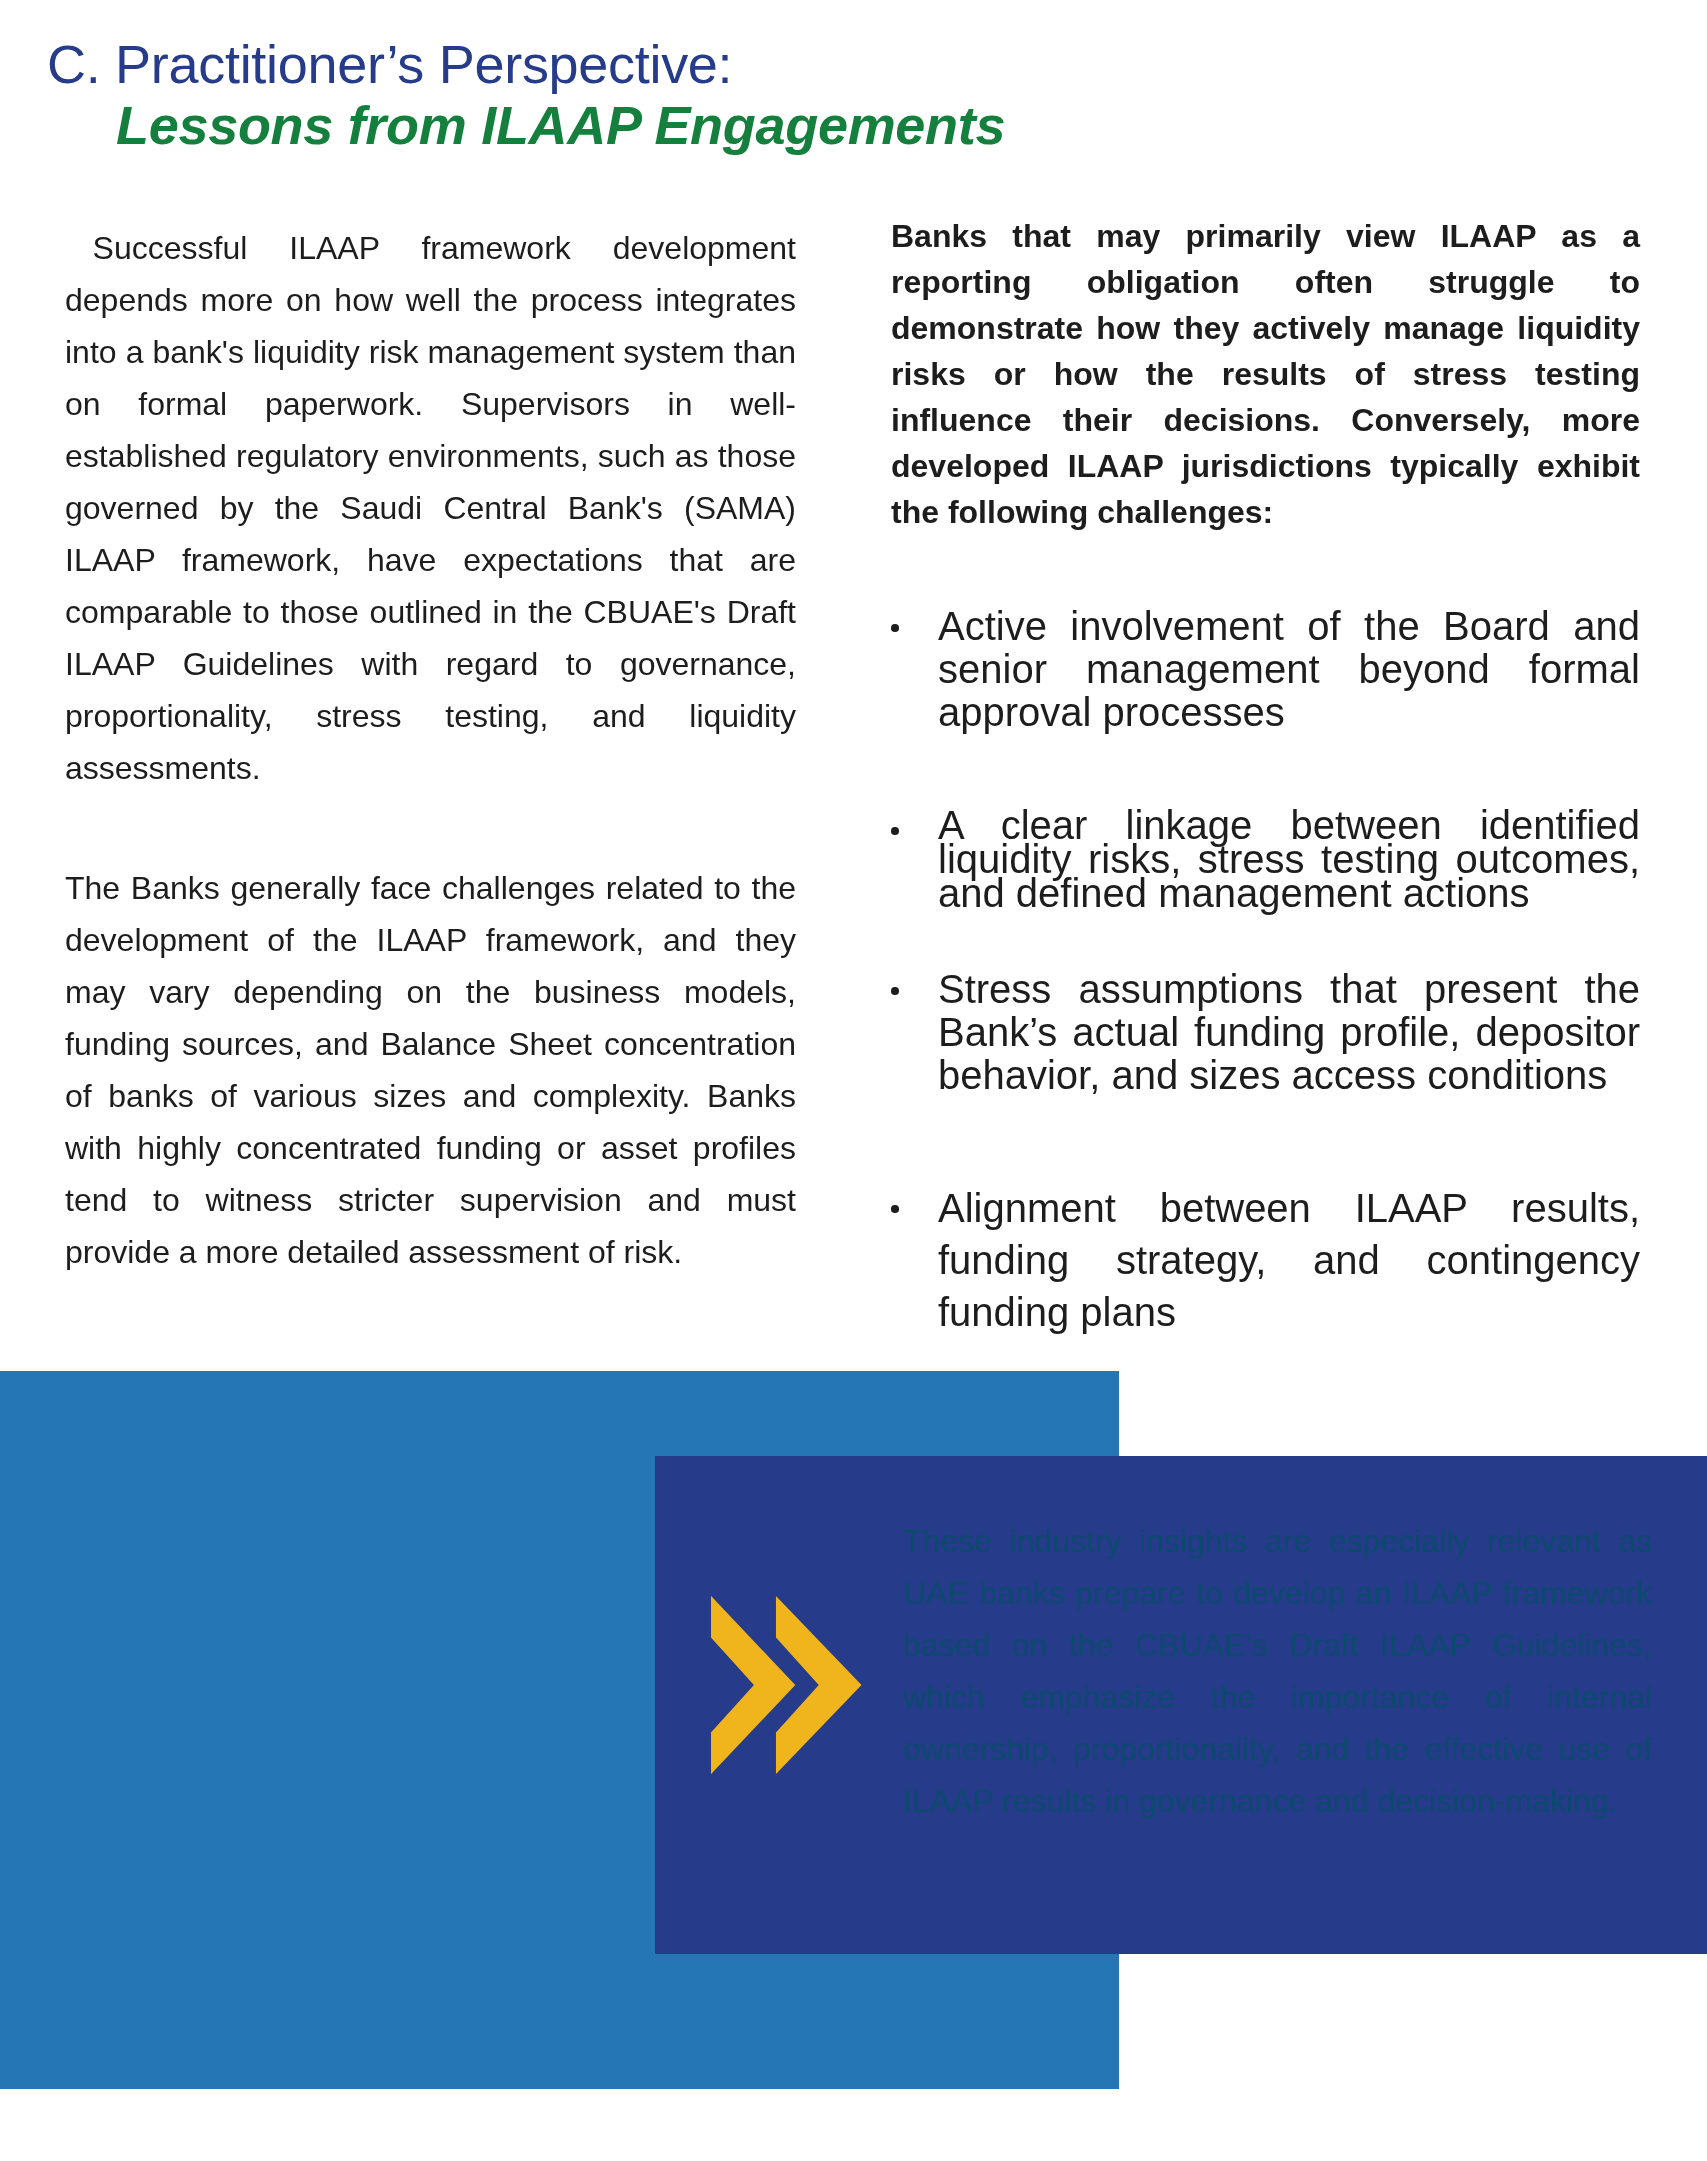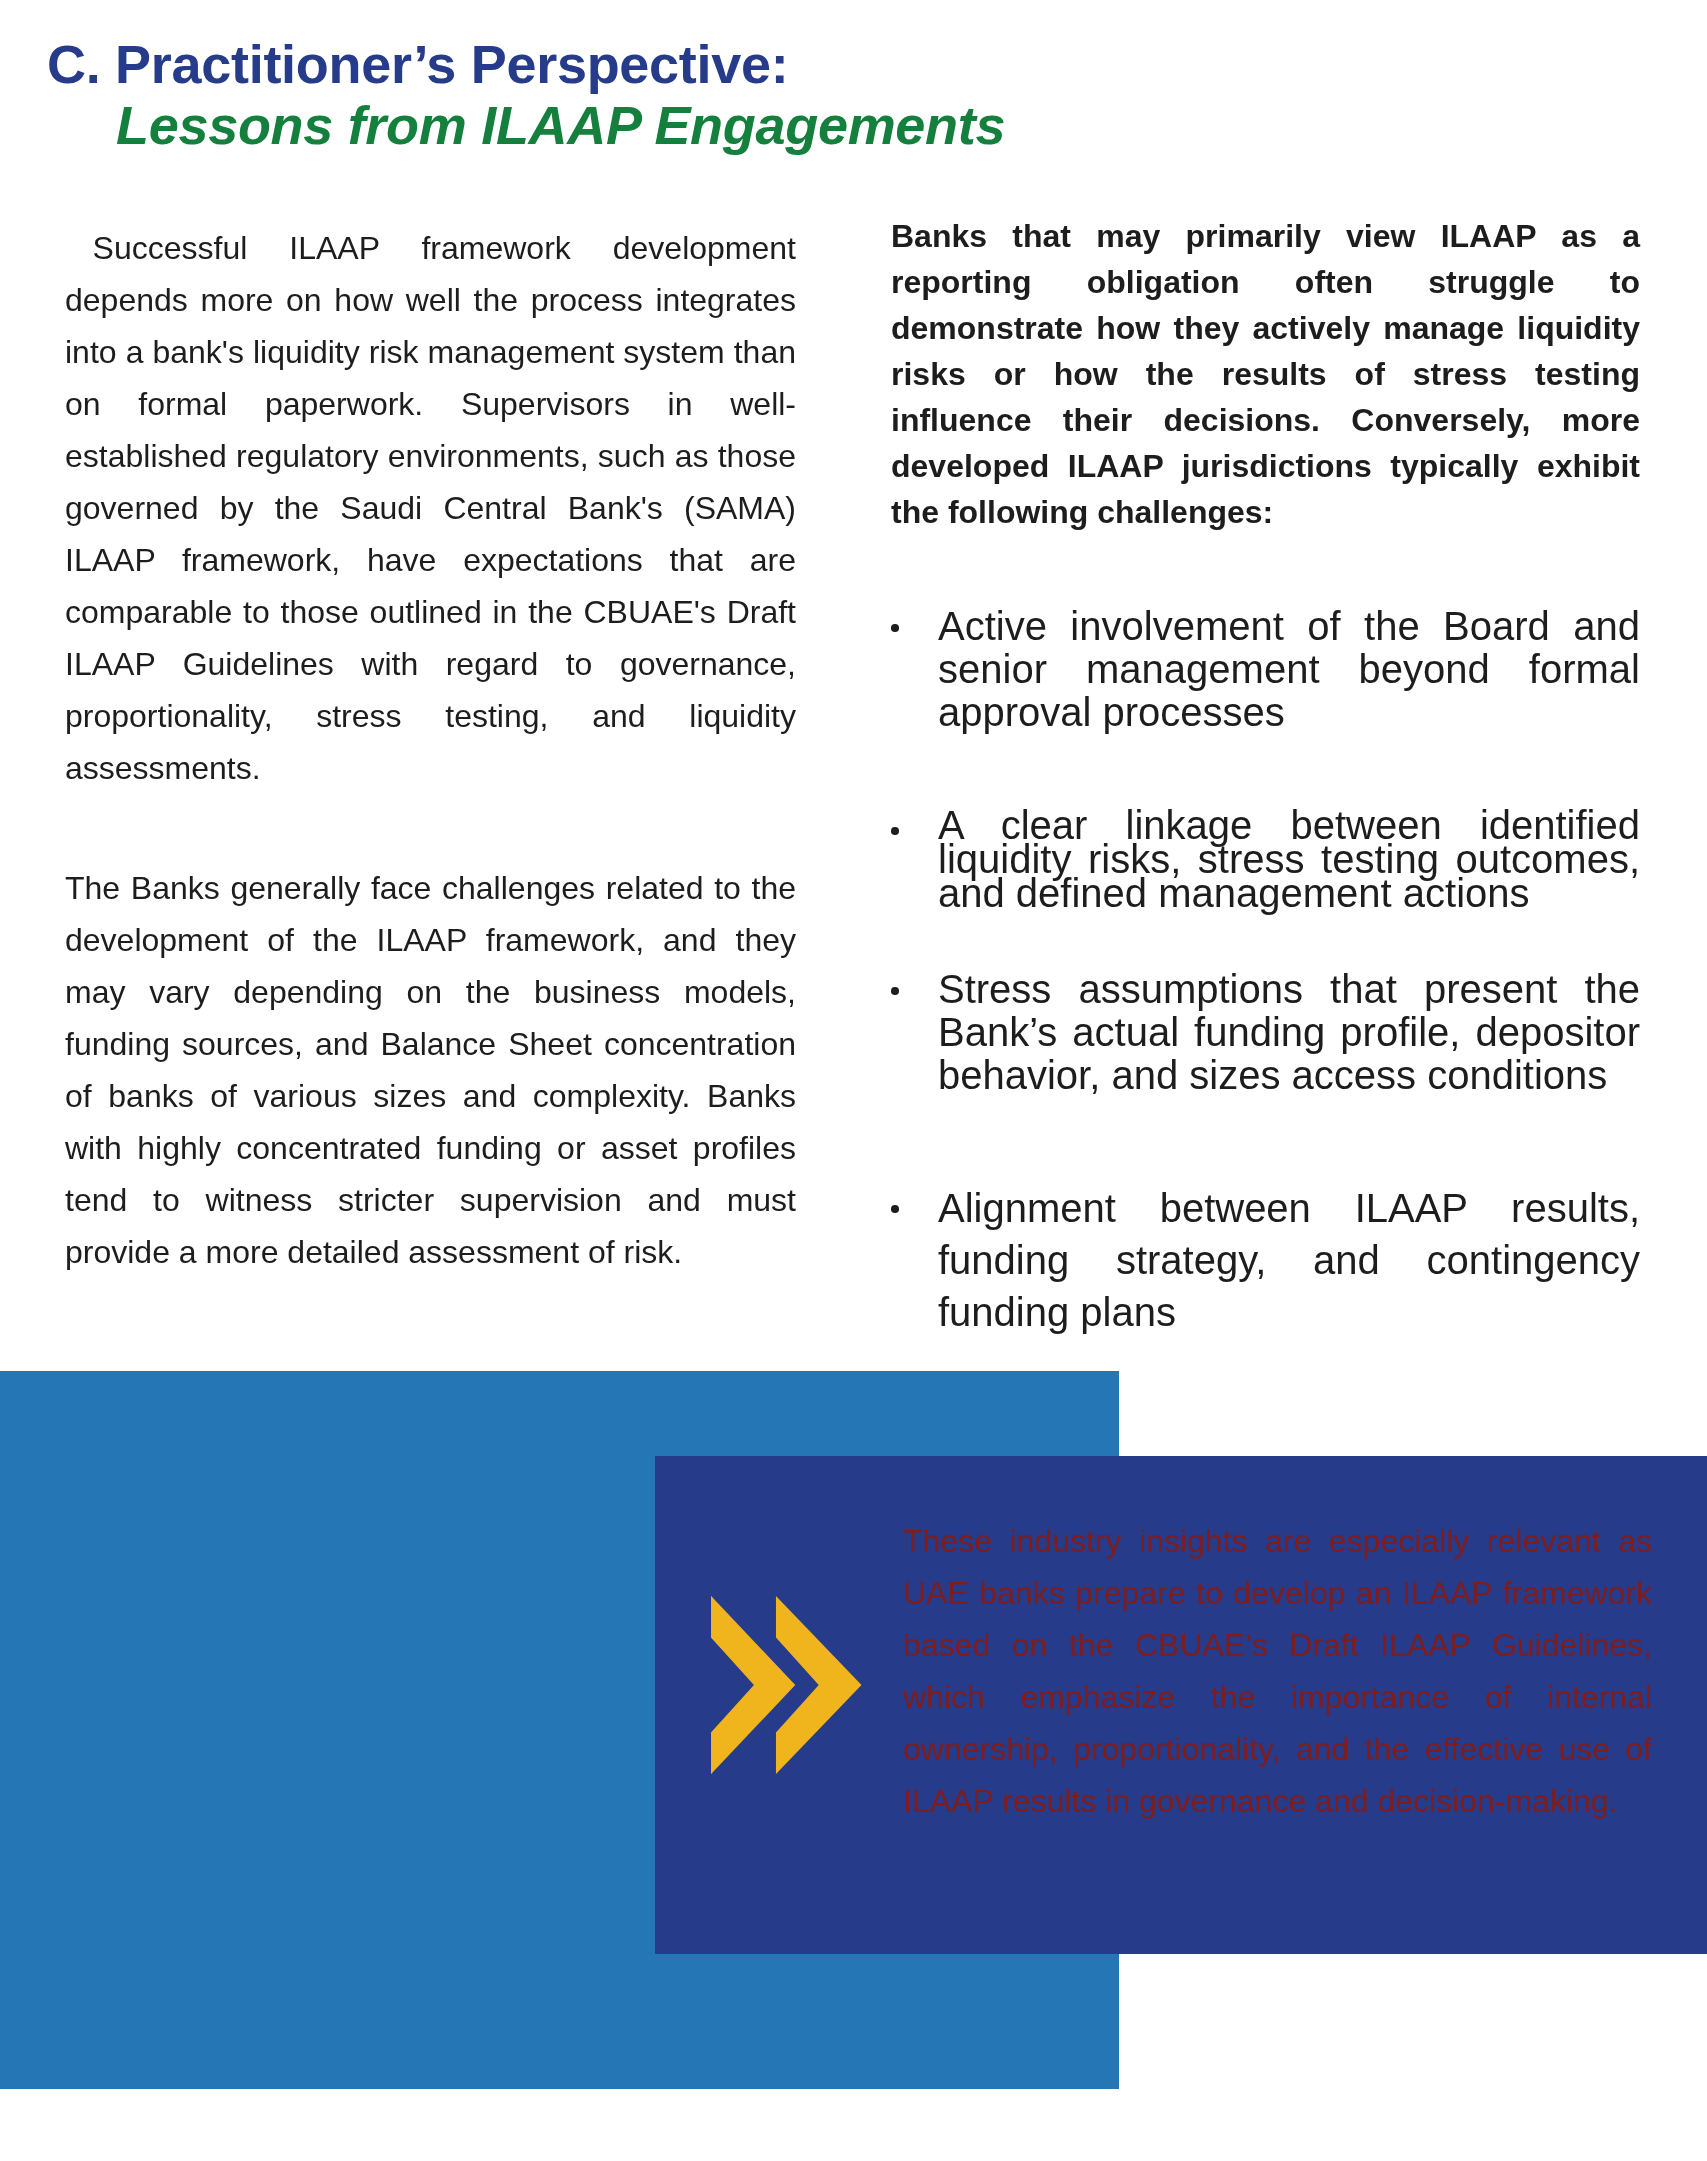--- a/index.html
+++ b/index.html
@@ -3,21 +3,21 @@
 <meta charset="utf-8">
 <style>
   html, body { margin: 0; padding: 0; background: #ffffff; }
   body {
     width: 1708px; height: 2161px; position: relative; overflow: hidden;
     font-family: "Liberation Sans", sans-serif; color: #1d1d1d;
   }
   .title-wrap { position: absolute; left: 47px; top: 34px; }
   .title-line1 {
     font-size: 54px; line-height: 61px; color: #263b8a; margin: 0;
-    font-weight: bold; letter-spacing: -0.3px;
+    font-weight: normal; letter-spacing: -0.3px;
   }
   .title-line2 {
     font-size: 54px; line-height: 61px; color: #15803d; margin: 0;
     font-style: italic; padding-left: 69px; letter-spacing: -0.3px;
   }
   .col { position: absolute; font-size: 32px; text-align: justify; }
   .col-left { left: 57px; top: 214px; width: 747px; line-height: 52px; }
   .col-left p { margin: 8px; }
   .col-left p.indent { text-indent: 27.6px; }
   .col-left .para-gap { height: 52px; }
@@ -27,21 +27,21 @@
   .bullet { position: absolute; left: 891px; width: 749px; font-size: 40px; text-align: justify; }
   .bullet .dot {
     position: absolute; left: 0; width: 7.6px; height: 7.6px; background: #1d1d1d; border-radius: 50%;
   }
   .bullet .btext { margin-left: 47px; display: block; }
   .light-block { position: absolute; left: 0; top: 1371px; width: 1119px; height: 718px; background: #2576b4; }
   .dark-box { position: absolute; left: 655px; top: 1456px; width: 1053px; height: 498px; background: #263b8a; }
   .chevrons { position: absolute; left: 711px; top: 1596px; width: 152px; height: 178px; }
   .quote {
     position: absolute; left: 903px; top: 1515px; width: 749px;
-    color: #7f1d1d; font-size: 32px; line-height: 52px; text-align: justify; margin: 0;
+    color: #0c4a6e; font-size: 32px; line-height: 52px; text-align: justify; margin: 0;
   }
 </style>
 </head>
 <body>
 
 <div class="title-wrap">
   <h1 class="title-line1">
     <span>C.</span>
     <span>Practitioner’s Perspective:</span>
   </h1>

